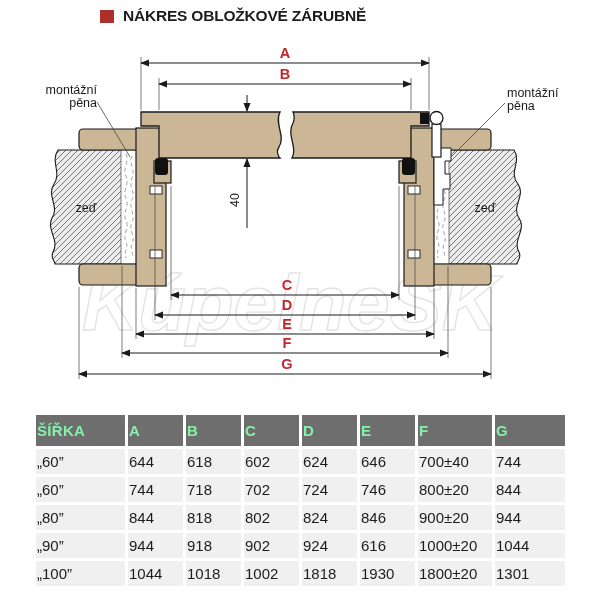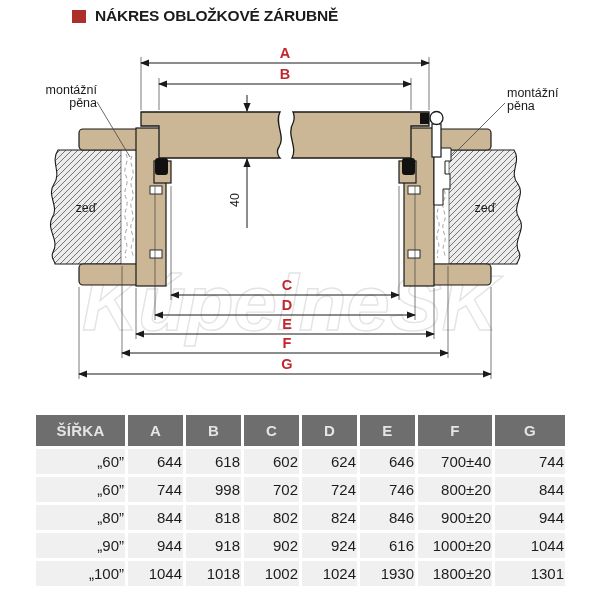--- a/index.html
+++ b/index.html
@@ -1,31 +1,31 @@
 <!DOCTYPE html>
 <html><head>
 <meta charset="utf-8">
 <style>
   html,body{margin:0;padding:0;background:#fff;}
   #page{position:relative;width:600px;height:600px;background:#ffffff;overflow:hidden;
         font-family:"Liberation Sans",sans-serif;}
   
-  #title{position:absolute;left:72px;top:7px;display:flex;align-items:center;}
+  #title{position:absolute;left:100px;top:7px;display:flex;align-items:center;}
   #title .bullet{width:14px;height:13px;background:#ad2f2a;flex:0 0 auto;}
   #title .txt{margin-left:9px;font-size:15.5px;font-weight:bold;color:#1b1b1b;
               letter-spacing:-0.2px;white-space:nowrap;}
   
   #diagram{position:absolute;left:0;top:0;width:600px;height:412px;}
   
   #table-wrap{position:absolute;left:33px;top:412px;width:534px;}
   table.dims{border-collapse:separate;border-spacing:3px;width:534px;table-layout:fixed;
              font-size:15px;}
-  table.dims th{background:#6e6e6e;color:#e5e5e5;font-weight:bold;height:29px;
-                text-align:center;letter-spacing:0.3px;}
-  table.dims td{background:#f0f0f0;color:#1c1c1c;height:23px;text-align:right;
+  table.dims th{background:#6e6e6e;color:#86efac;font-weight:bold;height:29px;
+                text-align:left;letter-spacing:0.3px;}
+  table.dims td{background:#f0f0f0;color:#1c1c1c;height:23px;text-align:left;
                 font-weight:normal;}
   col.c-sirka{width:89px;} col.c-std{width:55px;} col.c-f{width:74px;} col.c-g{width:70px;}
 </style>
 </head>
 <body>
 
 <div id="page">
 
   <div id="title">
     <span class="bullet"></span>
@@ -187,21 +187,21 @@
           <td>618</td>
           <td>602</td>
           <td>624</td>
           <td>646</td>
           <td>700±40</td>
           <td>744</td>
         </tr>
         <tr>
           <td>„60”</td>
           <td>744</td>
-          <td>998</td>
+          <td>718</td>
           <td>702</td>
           <td>724</td>
           <td>746</td>
           <td>800±20</td>
           <td>844</td>
         </tr>
         <tr>
           <td>„80”</td>
           <td>844</td>
           <td>818</td>
@@ -219,21 +219,21 @@
           <td>924</td>
           <td>616</td>
           <td>1000±20</td>
           <td>1044</td>
         </tr>
         <tr>
           <td>„100”</td>
           <td>1044</td>
           <td>1018</td>
           <td>1002</td>
-          <td>1024</td>
+          <td>1818</td>
           <td>1930</td>
           <td>1800±20</td>
           <td>1301</td>
         </tr>
       </tbody>
     </table>
   </div>
 
 </div>
 

